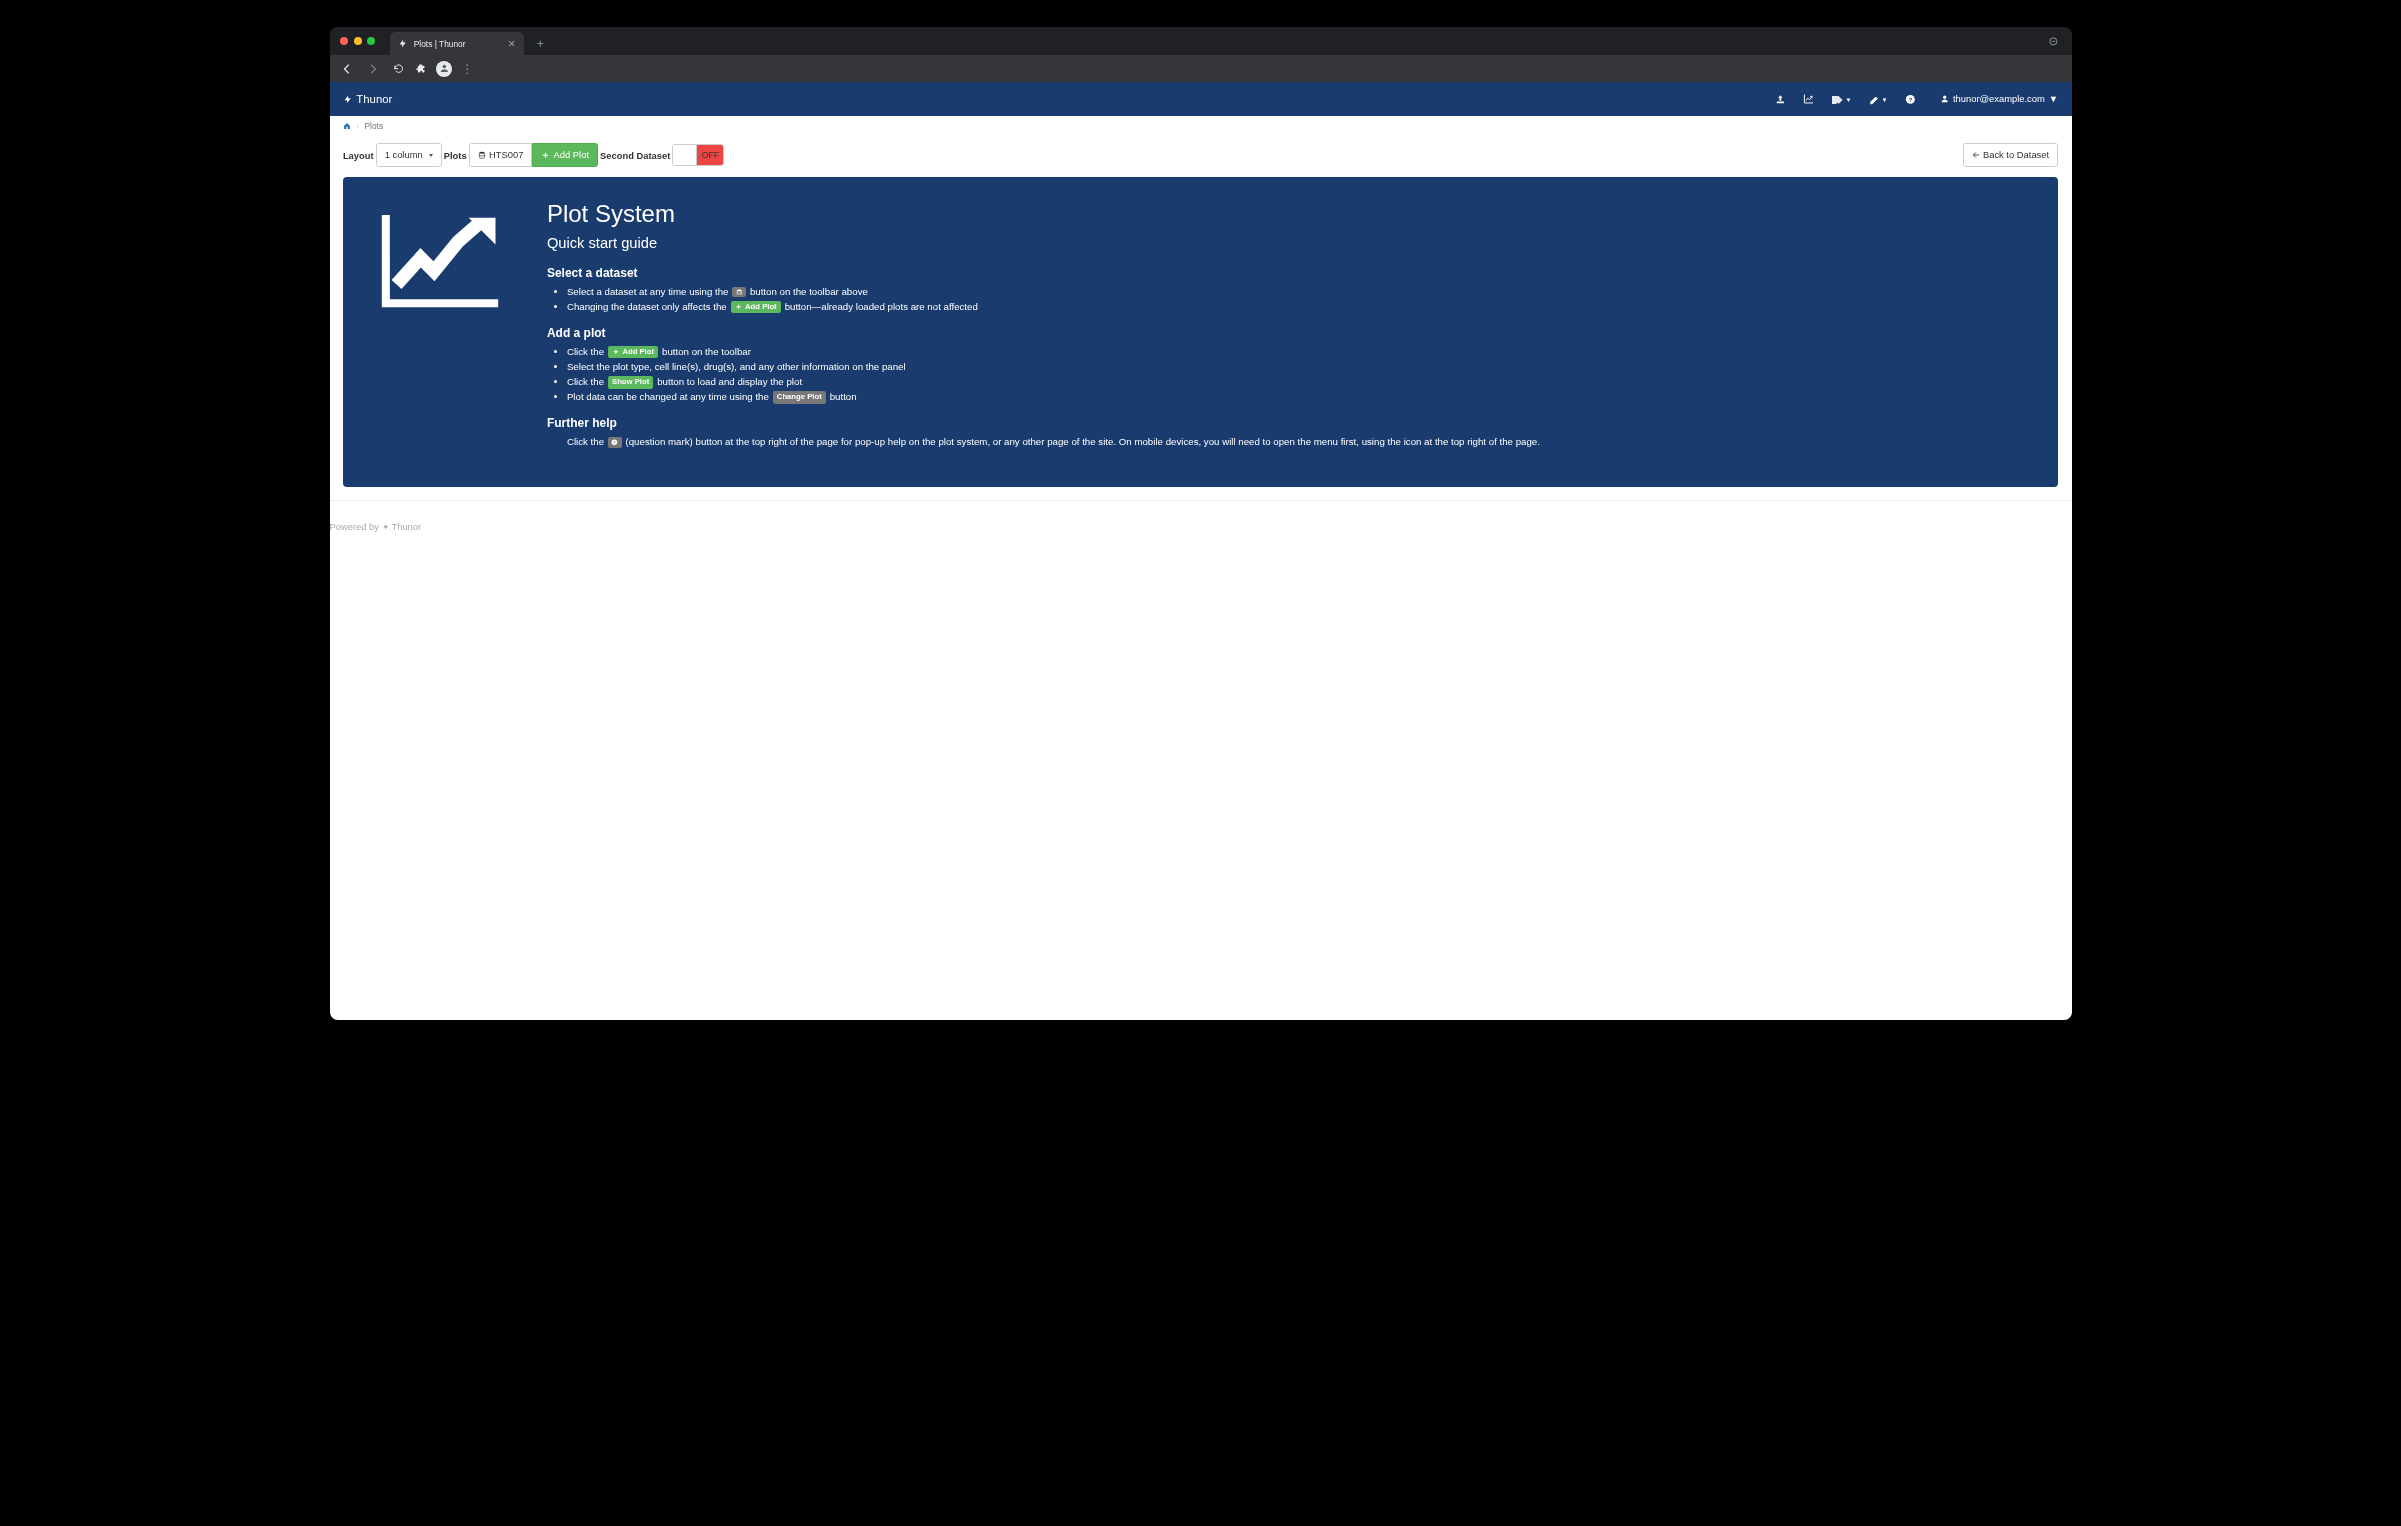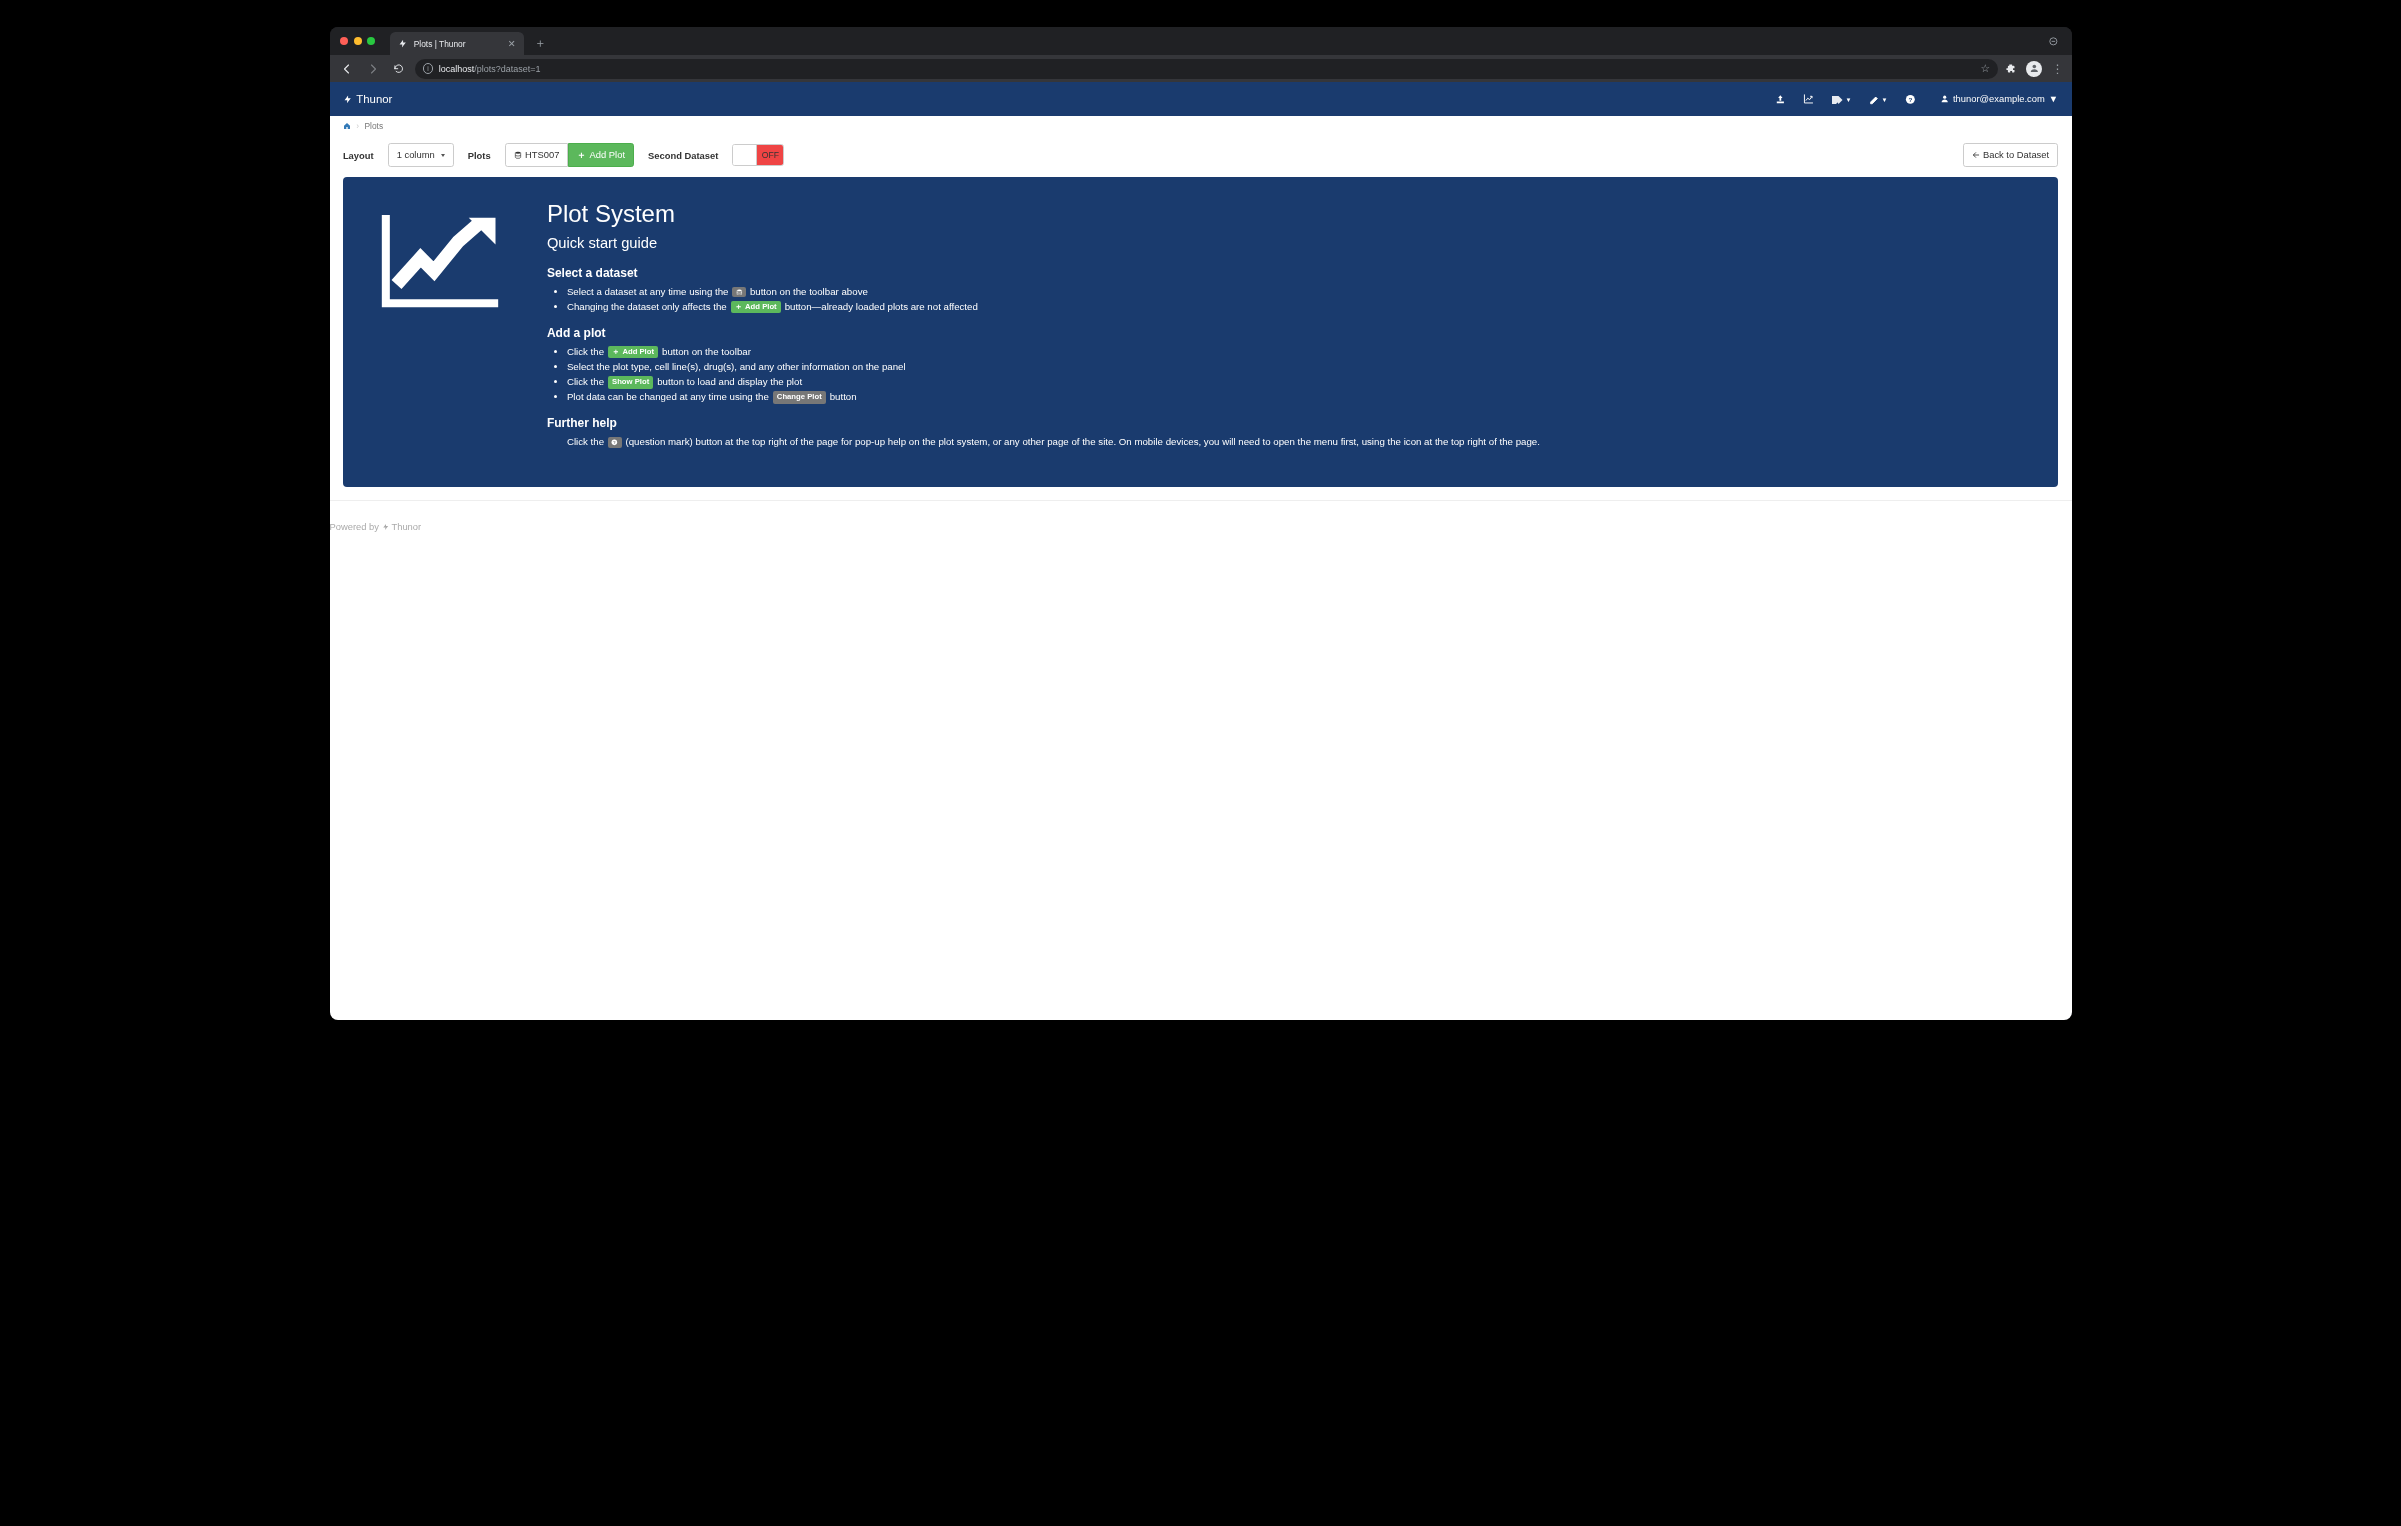--- a/index.html
+++ b/index.html
@@ -82,21 +82,21 @@
   .nav-user{display:flex;align-items:center;gap:4px;margin-left:6.7px;}
 
   .breadcrumb-row{
     background:#fff; border-bottom:0px; padding:5.4px 13.4px; font-size:8.4px; color:#777;
     display:flex;align-items:center;gap:5.4px;
   }
   .breadcrumb-row a{color:#337ab7;}
   .breadcrumb-sep{color:#ccc;}
 
   .plot-toolbar{
-    display:flex;align-items:center;gap:14px;
+    display:flex;align-items:center;gap:2px;
     padding:6.7px 13.4px 10.7px 13.4px;
   }
   .tb-label{font-weight:bold;}
   .btn{display:inline-flex;align-items:center;gap:3.4px;
     background:#fff;border:0.7px solid #ccc;border-radius:2.7px;
     padding:4px 8px;font-size:9.4px;color:#333;line-height:1.4;}
   .btn-success{background:#5cb85c;border-color:#4cae4c;color:#fff;}
   .btn-group{display:flex;}
   .btn-group .btn{border-radius:0;}
   .btn-group .btn:first-child{border-top-left-radius:2.7px;border-bottom-left-radius:2.7px;}
@@ -178,25 +178,20 @@
     <div class="nav-btn">
       <svg width="12" height="12" viewBox="0 0 24 24">
           <path d="M9 4 L17 12 L9 20" stroke="#7d8085" stroke-width="2.2" fill="none" stroke-linecap="round" stroke-linejoin="round"></path>
         </svg>
     </div>
     <div class="nav-btn">
       <svg width="11.4" height="11.4" viewBox="0 0 24 24">
           <path d="M4 12 a8 8 0 1 1 2.5 5.8 M4 12 V6 M4 12 H10" stroke="#e8eaed" stroke-width="2" fill="none" stroke-linecap="round"></path>
         </svg>
     </div>
-    <div class="addr-bar">
-      <span class="info-icon">i</span>
-      <span><span class="host">localhost</span><span class="path">/plots?dataset=1</span></span>
-      <span class="star">☆</span>
-    </div>
     <div class="toolbar-icons">
       <span class="ext-icon">
         <svg width="11.4" height="11.4" viewBox="0 0 24 24">
             <path d="M9 3h6v3h3a2 2 0 0 1 2 2v3h-3v4h3v3a2 2 0 0 1-2 2h-3v-3h-4v3H8a2 2 0 0 1-2-2v-3H3v-4h3V8a2 2 0 0 1 2-2h1z" fill="#e8eaed"></path>
           </svg>
       </span>
       <span class="avatar-circle">
         <svg width="10.7" height="10.7" viewBox="0 0 24 24">
             <circle cx="12" cy="8" r="4" fill="#5f6368"></circle>
             <path d="M4 20c0-4 4-6 8-6s8 2 8 6" fill="#5f6368"></path>

